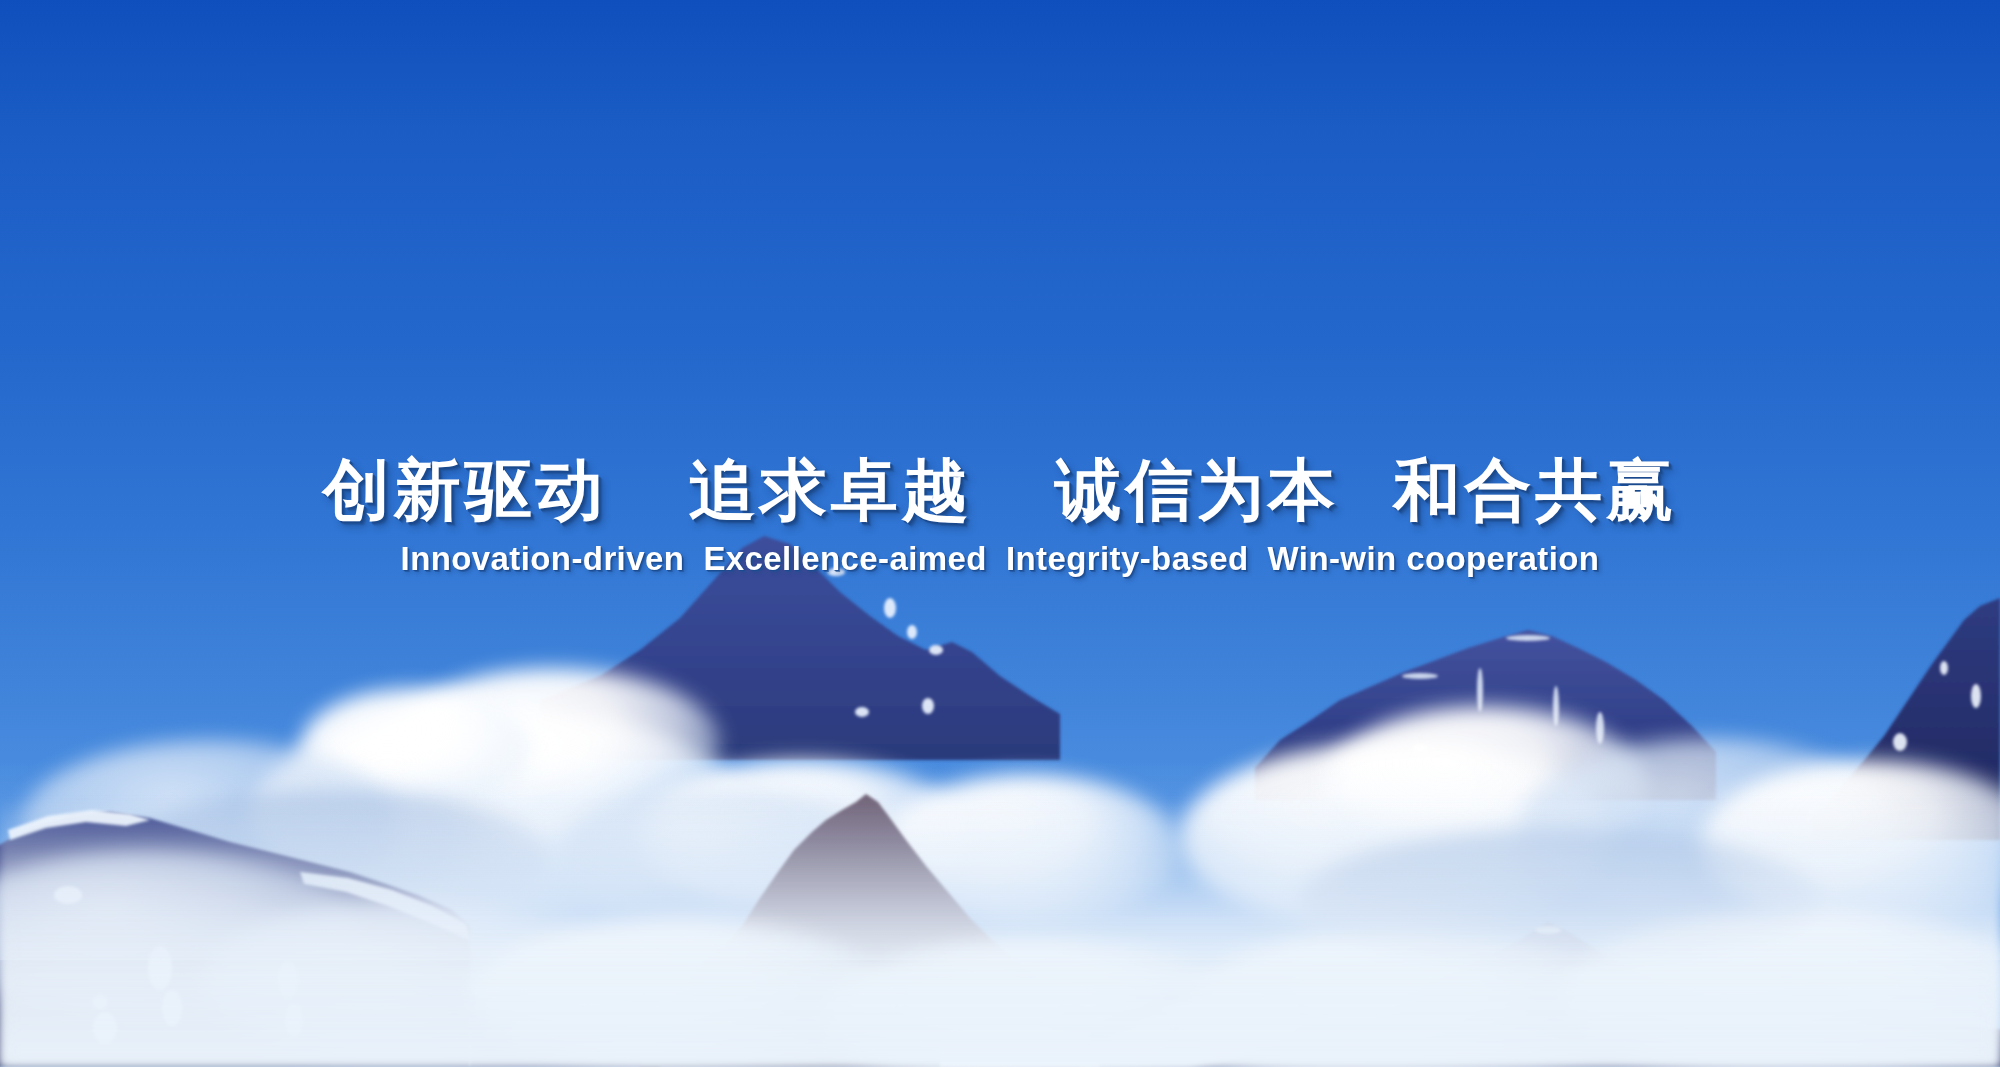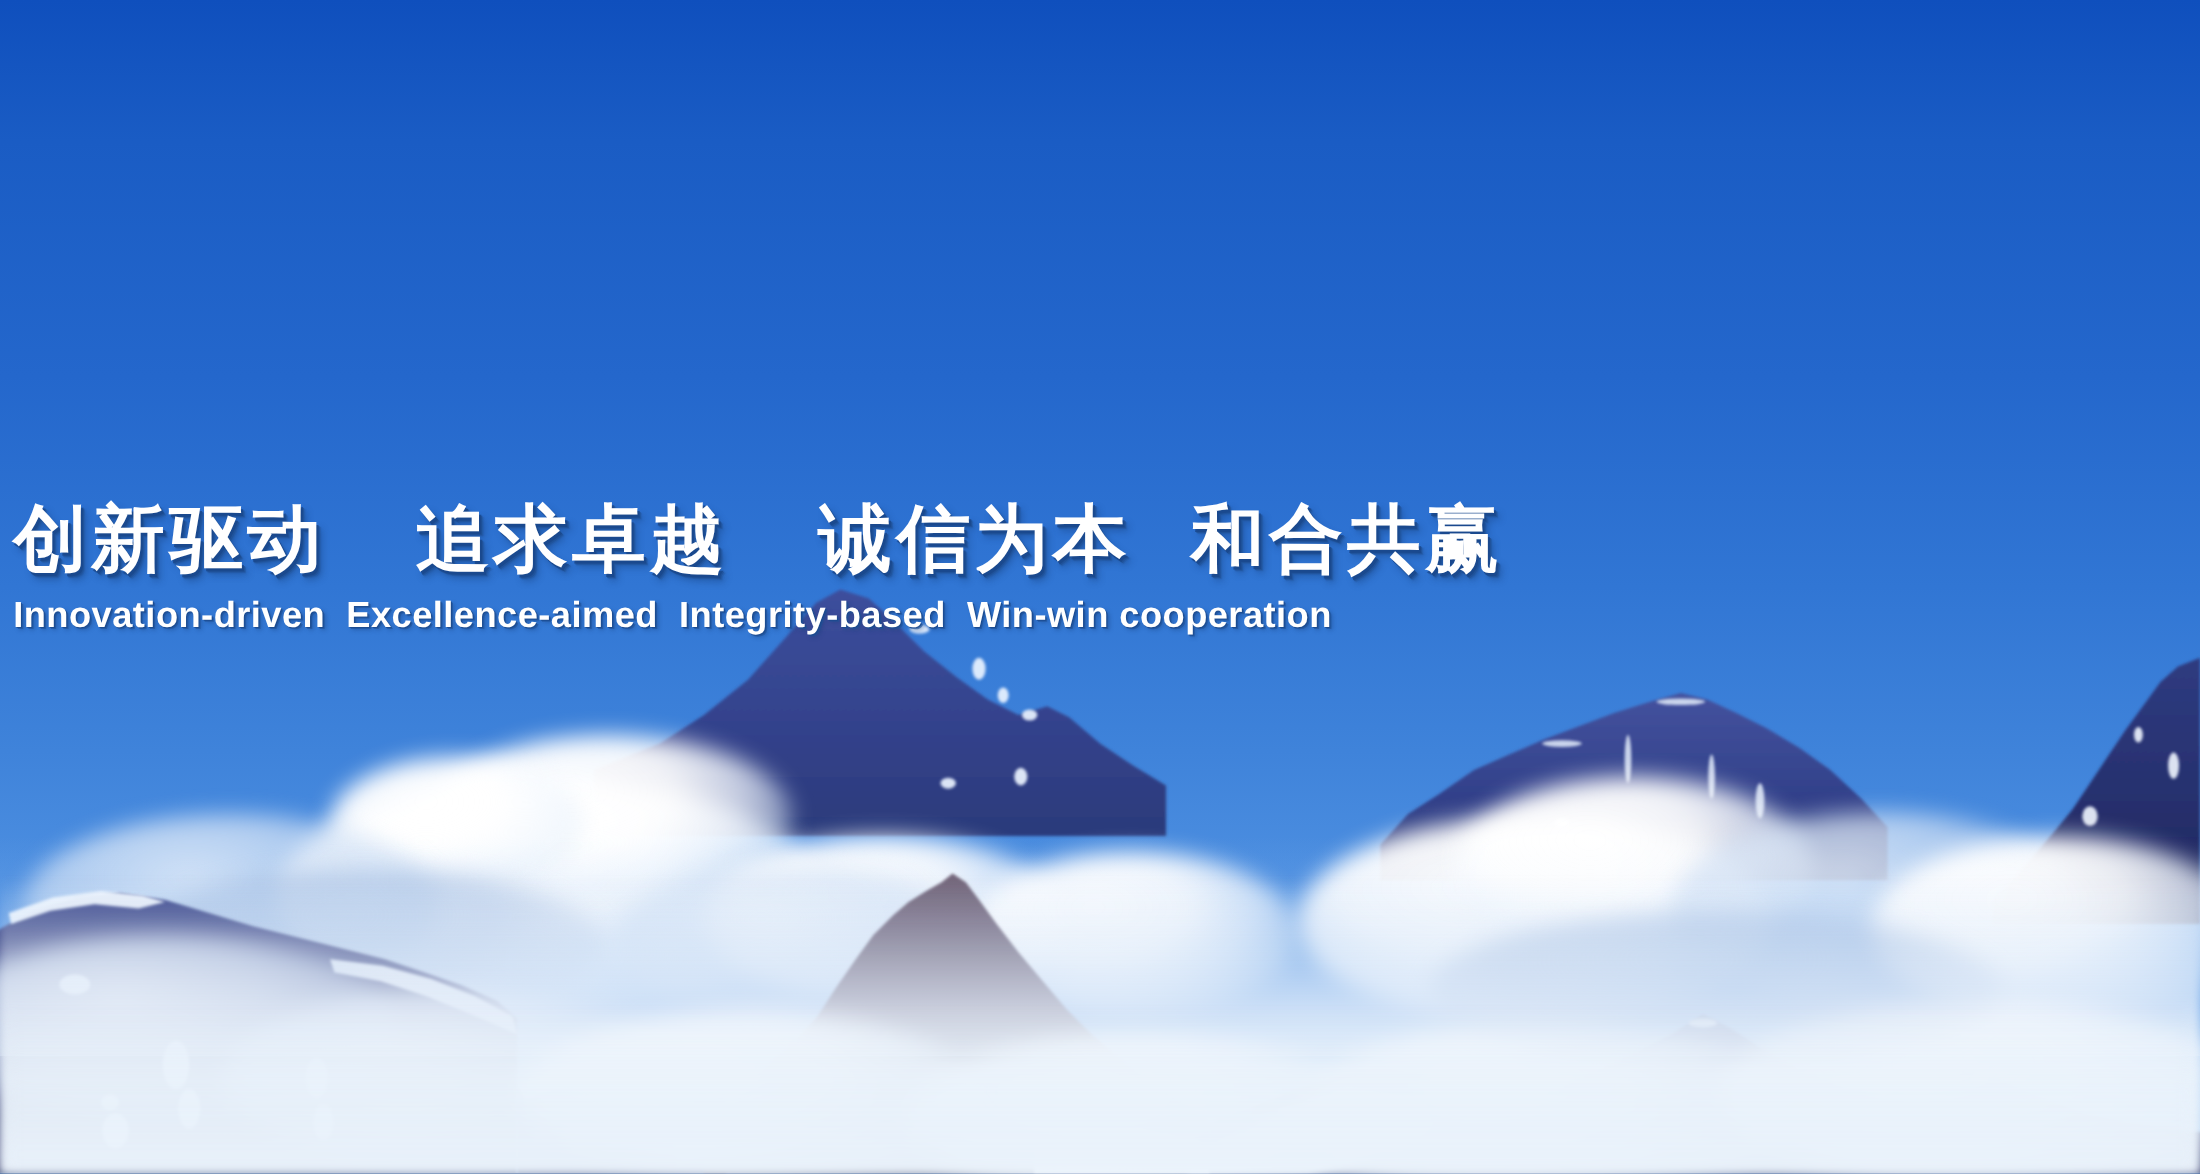--- a/index.html
+++ b/index.html
@@ -97,23 +97,23 @@
     background: linear-gradient(to bottom,
       rgba(222,234,249,0) 0%,
       rgba(230,240,250,0.55) 50%,
       rgba(233,242,251,0.82) 100%);
     filter: blur(8px);
   }
 
   
   .slogan-wrap {
     position: absolute;
-    left: 12px; right: 0;
+    left: 0; right: 0;
     top: 452px;
-    text-align: left;
+    text-align: center;
     z-index: 40;
   }
   .slogan-cn {
     font-family: "DejaVu Sans", "Liberation Sans", sans-serif;
     font-size: 67px;
     font-weight: 700;
     color: #ffffff;
     letter-spacing: 4px;
     line-height: 1.16;
     white-space: pre;

